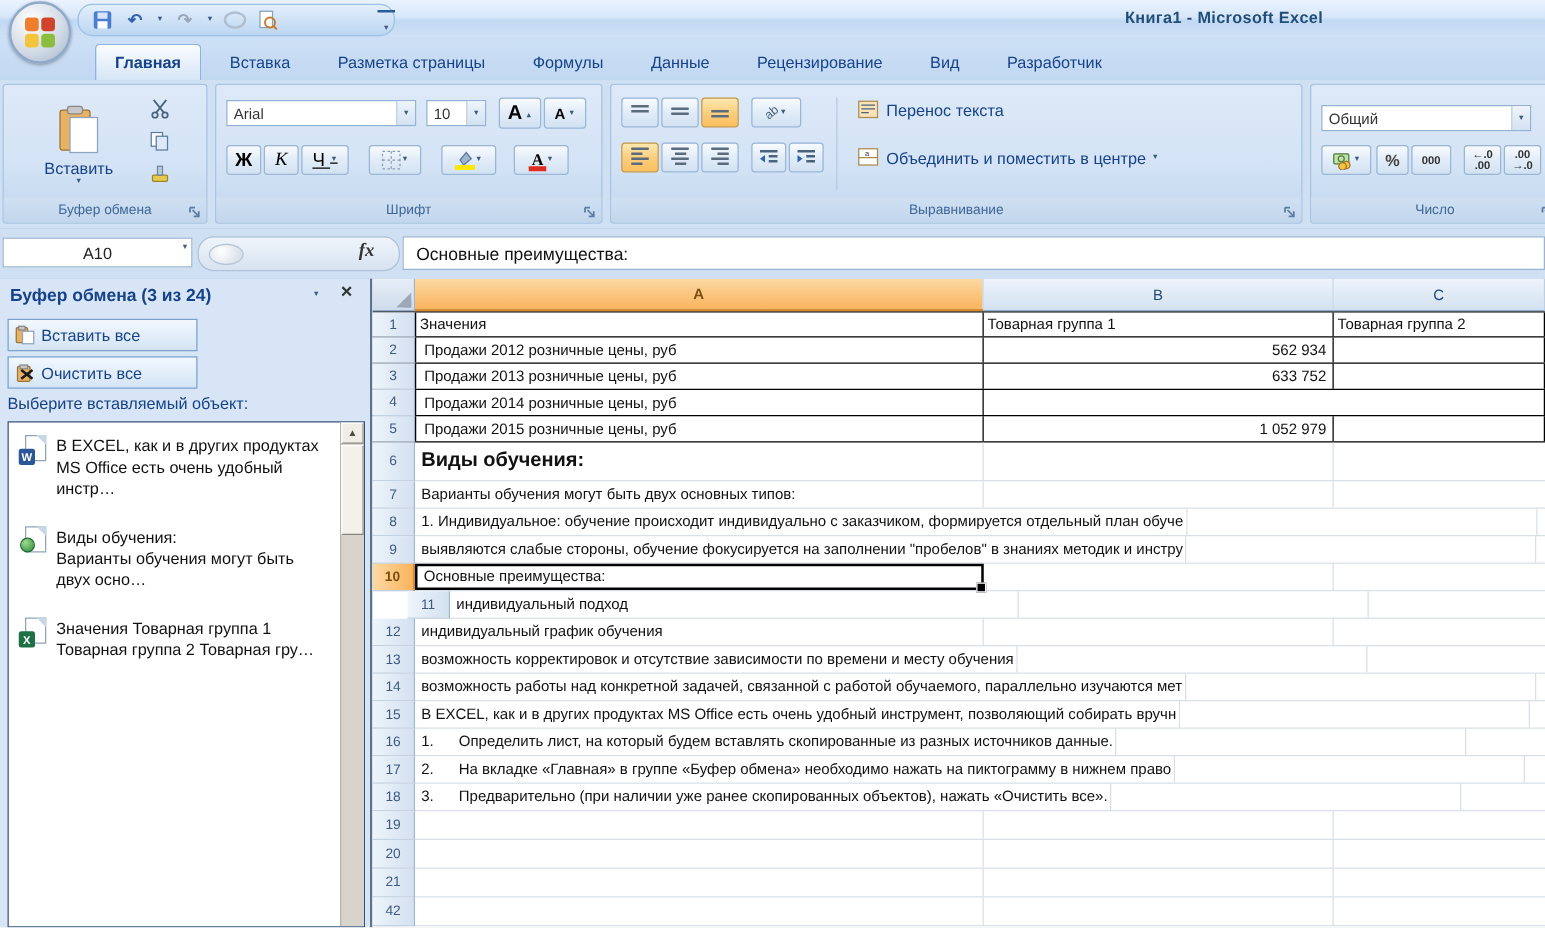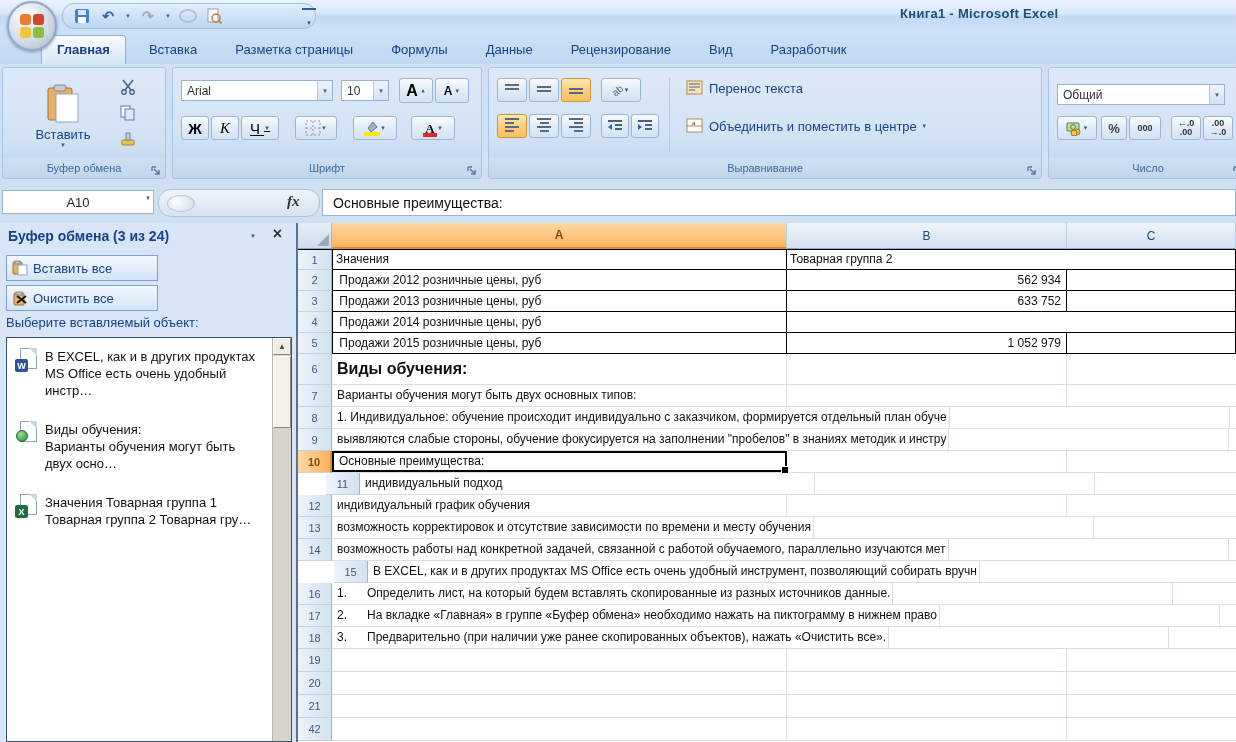--- a/index.html
+++ b/index.html
@@ -26,21 +26,21 @@
   .caret{font-size:6px;color:#3c5a82;line-height:6px;}
   .undo-glyph{color:#2f62b0;font-size:15px;font-weight:bold;}
   .redo-glyph{color:#9aa7b8;font-size:15px;font-weight:bold;}
   .oval-glyph{width:14px;height:10px;border:2px solid #b2bfce;border-radius:50%;}
   .qat-custom{position:absolute;left:302px;top:8px;width:14px;text-align:center;}
   .qat-custom .bar{display:block;height:2px;background:#2c5a9e;margin-bottom:1px;}
   .win-title{position:absolute;left:900px;top:6px;font-size:13px;color:#1f4e79;font-weight:bold;letter-spacing:.3px;}
 
   
   .tabrow{position:absolute;left:0;top:30px;width:100%;height:34px;
-    background:linear-gradient(#cde0f6,#c1d8f1);display:flex;align-items:flex-end;padding-left:41px;box-sizing:border-box;}
+    background:linear-gradient(#cde0f6,#c1d8f1);display:flex;align-items:flex-end;padding-left:76px;box-sizing:border-box;}
   .tab{height:28px;line-height:28px;padding:0 15px;margin-right:8px;font-size:13px;color:#15428b;
     border-radius:4px 4px 0 0;cursor:default;}
   .tab.active{background:linear-gradient(#fbfdff,#e4eefa 60%,#d6e6f6);border:1px solid #8db2e3;border-bottom:none;
     font-weight:bold;}
 
   
   .ribbon{position:absolute;left:0;top:64px;width:100%;height:119px;
     background:linear-gradient(#e0ecfa,#cadena 60%,#c3d8f0);background-color:#cfe0f3;
     border-bottom:1px solid #96b4d6;}
   .group{position:absolute;top:3px;height:112px;border:1px solid #a9c4e2;border-radius:3px;
@@ -513,20 +513,23 @@
       <div class="ch sel" style="flex: 0 0 455px;">A</div>
           <div class="ch" style="flex: 0 0 280px;">B</div>
           <div class="ch" style="flex: 1 1 auto;">C</div>
         </div>
       <div id="grid-rows">
           <div class="grow table first" style="height: 21px;">
             <div class="rh">1</div>
             <div class="gc a">
               <div class="txt">Значения</div>
             </div>
+            <div class="gc b">
+              <div class="txt">Товарная группа 1</div>
+            </div>
             <div class="gc c">
               <div class="txt">Товарная группа 2</div>
             </div>
           </div>
           <div class="grow table" style="height: 21px;">
             <div class="rh">2</div>
             <div class="gc a">
               <div class="txt"> Продажи 2012 розничные цены, руб</div>
             </div>
             <div class="gc b num">
@@ -626,21 +629,21 @@
             <div class="gc c"></div>
           </div>
           <div class="grow" style="height: 22px;">
             <div class="rh">14</div>
             <div class="gc a">
               <div class="txt ovf">возможность работы над конкретной задачей, связанной с работой обучаемого, параллельно изучаются мет</div>
             </div>
             <div class="gc b"></div>
             <div class="gc c"></div>
           </div>
-          <div class="grow" style="height: 22px; margin-left: 36px;">
+          <div class="grow" style="height: 22px;">
             <div class="rh">15</div>
             <div class="gc a">
               <div class="txt ovf">В EXCEL, как и в других продуктах MS Office есть очень удобный инструмент, позволяющий собирать вручн</div>
             </div>
             <div class="gc b"></div>
             <div class="gc c"></div>
           </div>
           <div class="grow" style="height: 22px;">
             <div class="rh">16</div>
             <div class="gc a">

